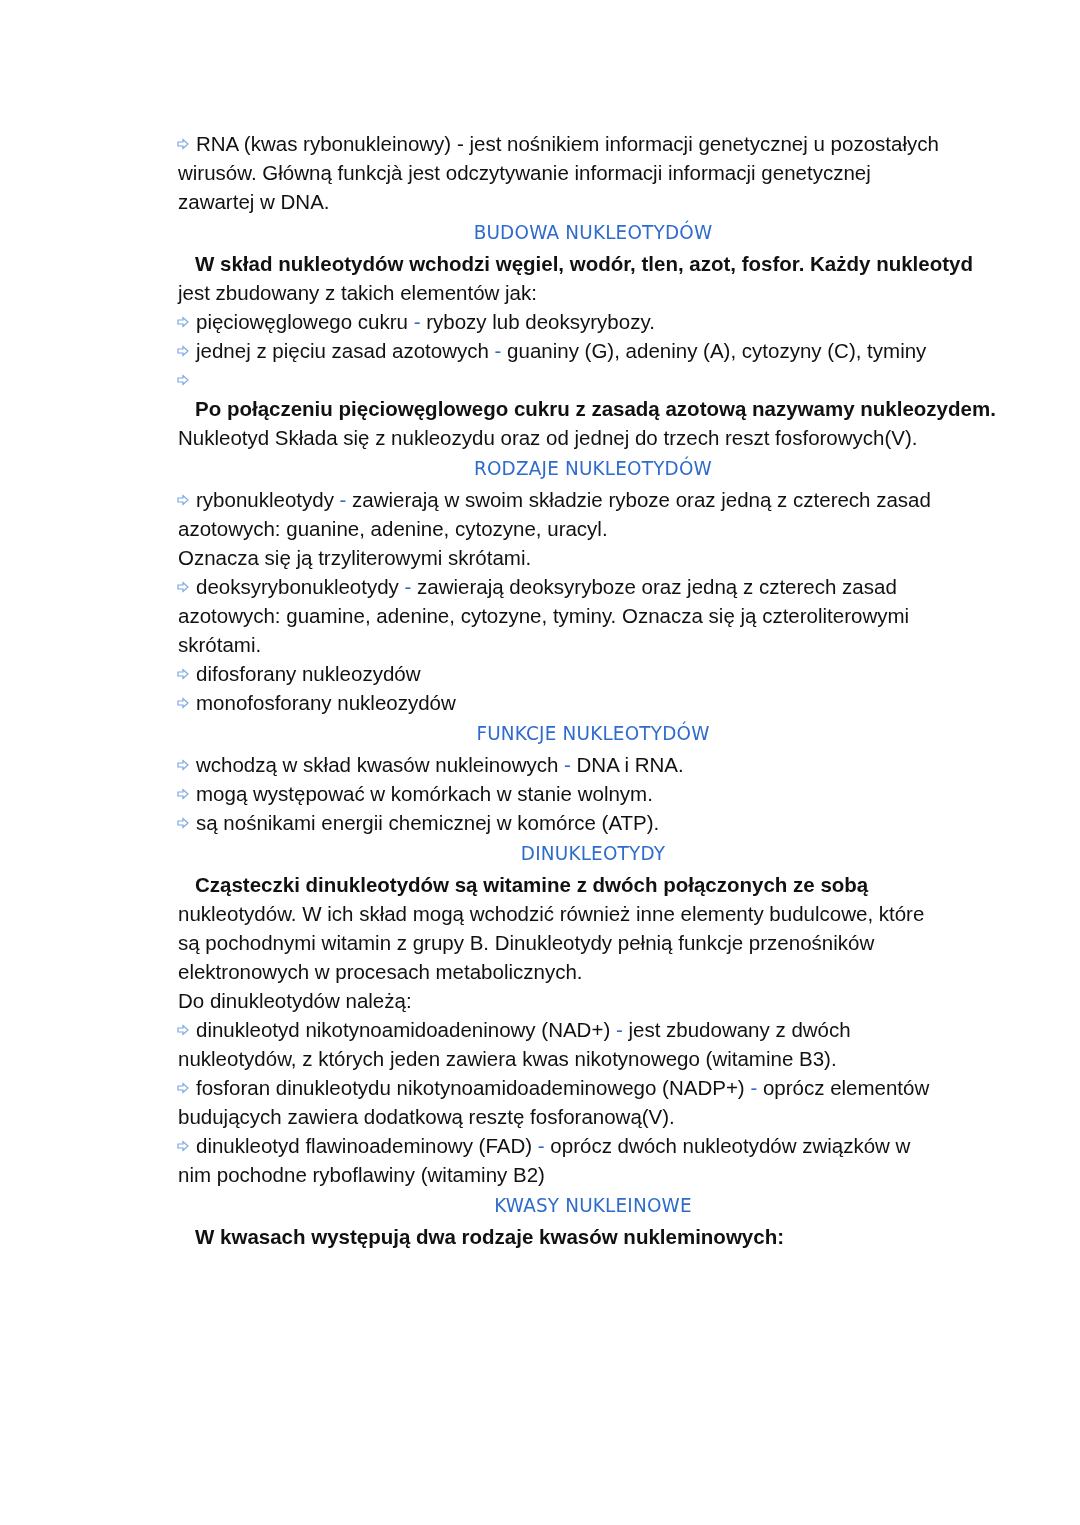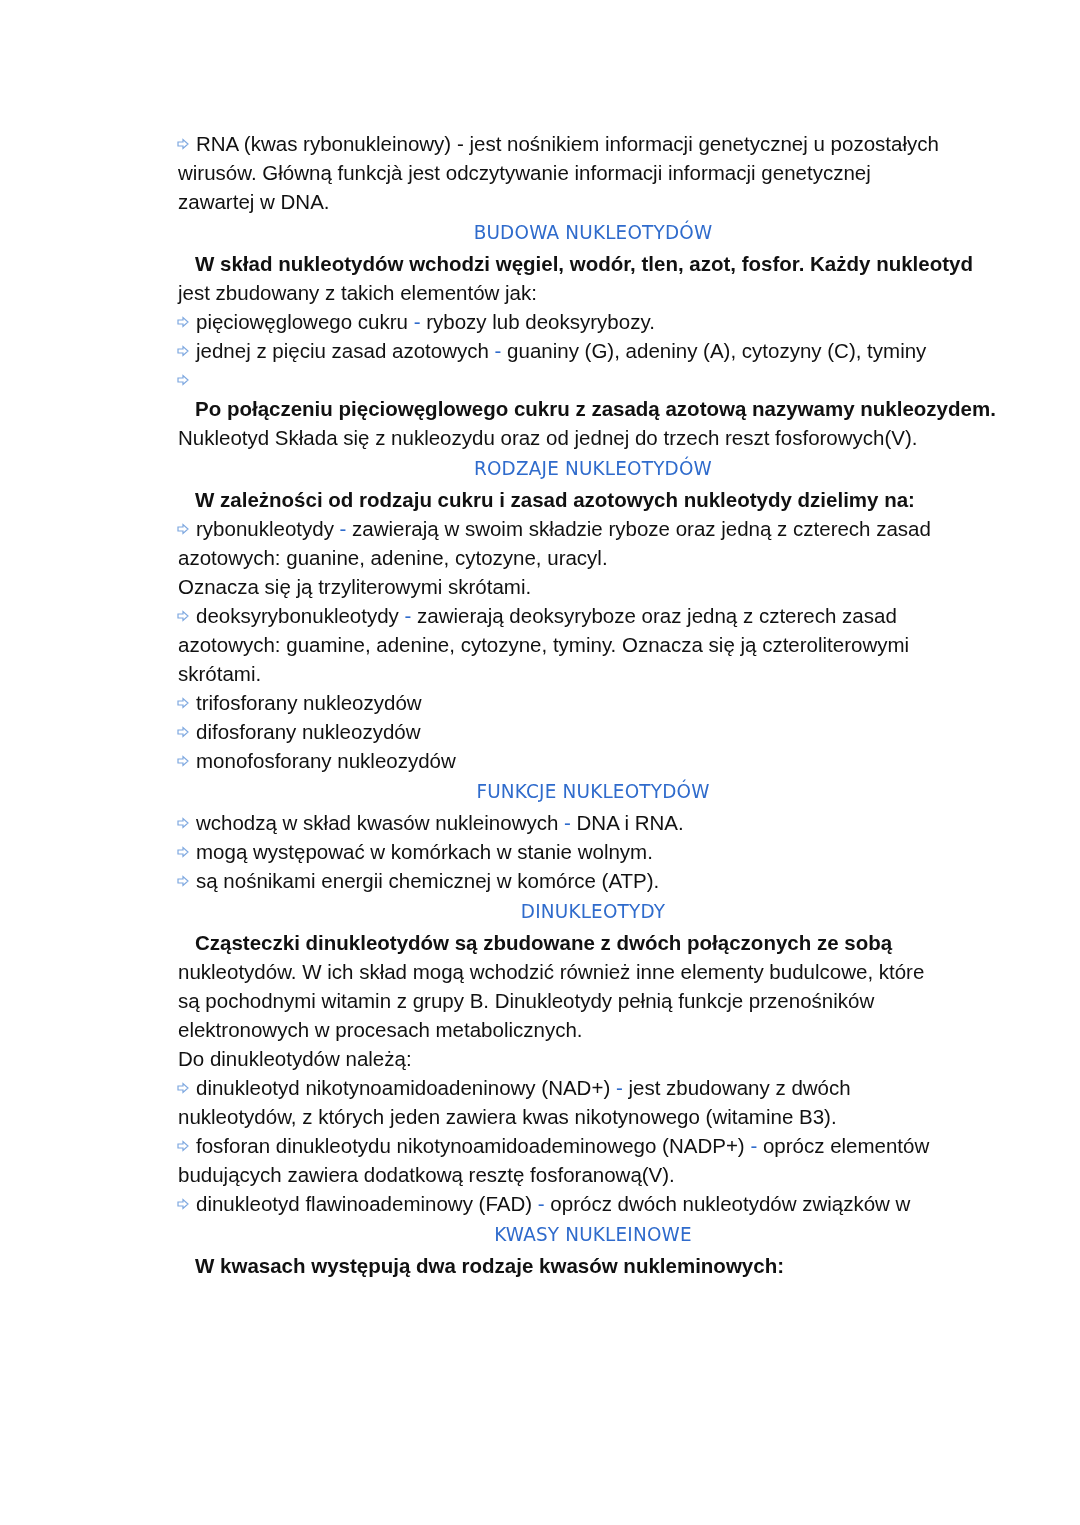--- a/index.html
+++ b/index.html
@@ -48,72 +48,69 @@
         </svg></span><span>jednej z pięciu zasad azotowych</span><span class="dash"> - </span><span>guaniny (G), adeniny (A), cytozyny (C), tyminy</span></div>
 
   <div class="line"><span class="arrow"><svg width="12" height="12" viewBox="0 0 12 12">
           <path d="M1 4 H6 V1.5 L11 6 L6 10.5 V8 H1 Z" fill="none" stroke="#7ea8e0" stroke-width="1.2"></path>
         </svg></span></div>
 
   <div class="line indent">Po połączeniu pięciowęglowego cukru z zasadą azotową nazywamy nukleozydem.</div>
   <div class="line">Nukleotyd Składa się z nukleozydu oraz od jednej do trzech reszt fosforowych(V).</div>
 
   <div class="heading">RODZAJE NUKLEOTYDÓW</div>
-  <div class="line indent">W zależności od rodzaju cukru i zasad azotowych nukleotydy dzielimy na:</div>
 
   <div class="line"><span class="arrow"><svg width="12" height="12" viewBox="0 0 12 12">
           <path d="M1 4 H6 V1.5 L11 6 L6 10.5 V8 H1 Z" fill="none" stroke="#7ea8e0" stroke-width="1.2"></path>
         </svg></span><span>rybonukleotydy</span><span class="dash"> - </span><span>zawierają w swoim składzie ryboze oraz jedną z czterech zasad</span></div>
   <div class="line">azotowych: guanine, adenine, cytozyne, uracyl.</div>
   <div class="line">Oznacza się ją trzyliterowymi skrótami.</div>
 
   <div class="line"><span class="arrow"><svg width="12" height="12" viewBox="0 0 12 12">
           <path d="M1 4 H6 V1.5 L11 6 L6 10.5 V8 H1 Z" fill="none" stroke="#7ea8e0" stroke-width="1.2"></path>
         </svg></span><span>deoksyrybonukleotydy</span><span class="dash"> - </span><span>zawierają deoksyryboze oraz jedną z czterech zasad</span></div>
   <div class="line">azotowych: guamine, adenine, cytozyne, tyminy. Oznacza się ją czteroliterowymi</div>
   <div class="line">skrótami.</div>
 
 
-  <div class="line"><span class="arrow"><svg width="12" height="12" viewBox="0 0 12 12">
-          <path d="M1 4 H6 V1.5 L11 6 L6 10.5 V8 H1 Z" fill="none" stroke="#7ea8e0" stroke-width="1.2"></path>
-        </svg></span><span>trifosforany nukleozydów</span></div>
   <div class="line"><span class="arrow"><svg width="12" height="12" viewBox="0 0 12 12">
           <path d="M1 4 H6 V1.5 L11 6 L6 10.5 V8 H1 Z" fill="none" stroke="#7ea8e0" stroke-width="1.2"></path>
         </svg></span><span>difosforany nukleozydów</span></div>
   <div class="line"><span class="arrow"><svg width="12" height="12" viewBox="0 0 12 12">
           <path d="M1 4 H6 V1.5 L11 6 L6 10.5 V8 H1 Z" fill="none" stroke="#7ea8e0" stroke-width="1.2"></path>
         </svg></span><span>monofosforany nukleozydów</span></div>
 
   <div class="heading">FUNKCJE NUKLEOTYDÓW</div>
   <div class="line"><span class="arrow"><svg width="12" height="12" viewBox="0 0 12 12">
           <path d="M1 4 H6 V1.5 L11 6 L6 10.5 V8 H1 Z" fill="none" stroke="#7ea8e0" stroke-width="1.2"></path>
         </svg></span><span>wchodzą w skład kwasów nukleinowych</span><span class="dash"> - </span><span>DNA i RNA.</span></div>
   <div class="line"><span class="arrow"><svg width="12" height="12" viewBox="0 0 12 12">
           <path d="M1 4 H6 V1.5 L11 6 L6 10.5 V8 H1 Z" fill="none" stroke="#7ea8e0" stroke-width="1.2"></path>
         </svg></span><span>mogą występować w komórkach w stanie wolnym.</span></div>
   <div class="line"><span class="arrow"><svg width="12" height="12" viewBox="0 0 12 12">
           <path d="M1 4 H6 V1.5 L11 6 L6 10.5 V8 H1 Z" fill="none" stroke="#7ea8e0" stroke-width="1.2"></path>
         </svg></span><span>są nośnikami energii chemicznej w komórce (ATP).</span></div>
 
   <div class="heading">DINUKLEOTYDY</div>
-  <div class="line indent">Cząsteczki dinukleotydów są zbudowane z dwóch połączonych ze sobą</div>
+  <div class="line indent">Cząsteczki dinukleotydów są witamine z dwóch połączonych ze sobą</div>
   <div class="line">nukleotydów. W ich skład mogą wchodzić również inne elementy budulcowe, które</div>
   <div class="line">są pochodnymi witamin z grupy B. Dinukleotydy pełnią funkcje przenośników</div>
   <div class="line">elektronowych w procesach metabolicznych.</div>
   <div class="line">Do dinukleotydów należą:</div>
 
   <div class="line"><span class="arrow"><svg width="12" height="12" viewBox="0 0 12 12">
           <path d="M1 4 H6 V1.5 L11 6 L6 10.5 V8 H1 Z" fill="none" stroke="#7ea8e0" stroke-width="1.2"></path>
         </svg></span><span>dinukleotyd nikotynoamidoadeninowy (NAD+)</span><span class="dash"> - </span><span>jest zbudowany z dwóch</span></div>
   <div class="line">nukleotydów, z których jeden zawiera kwas nikotynowego (witamine B3).</div>
 
   <div class="line"><span class="arrow"><svg width="12" height="12" viewBox="0 0 12 12">
           <path d="M1 4 H6 V1.5 L11 6 L6 10.5 V8 H1 Z" fill="none" stroke="#7ea8e0" stroke-width="1.2"></path>
         </svg></span><span>fosforan dinukleotydu nikotynoamidoademinowego (NADP+)</span><span class="dash"> - </span><span>oprócz elementów</span></div>
   <div class="line">budujących zawiera dodatkową resztę fosforanową(V).</div>
 
   <div class="line"><span class="arrow"><svg width="12" height="12" viewBox="0 0 12 12">
           <path d="M1 4 H6 V1.5 L11 6 L6 10.5 V8 H1 Z" fill="none" stroke="#7ea8e0" stroke-width="1.2"></path>
         </svg></span><span>dinukleotyd flawinoademinowy (FAD)</span><span class="dash"> - </span><span>oprócz dwóch nukleotydów związków w</span></div>
+  <div class="line">nim pochodne ryboflawiny (witaminy B2)</div>
 
   <div class="heading">KWASY NUKLEINOWE</div>
   <div class="line indent">W kwasach występują dwa rodzaje kwasów nukleminowych:</div>
 </div>
 
 </body></html>

